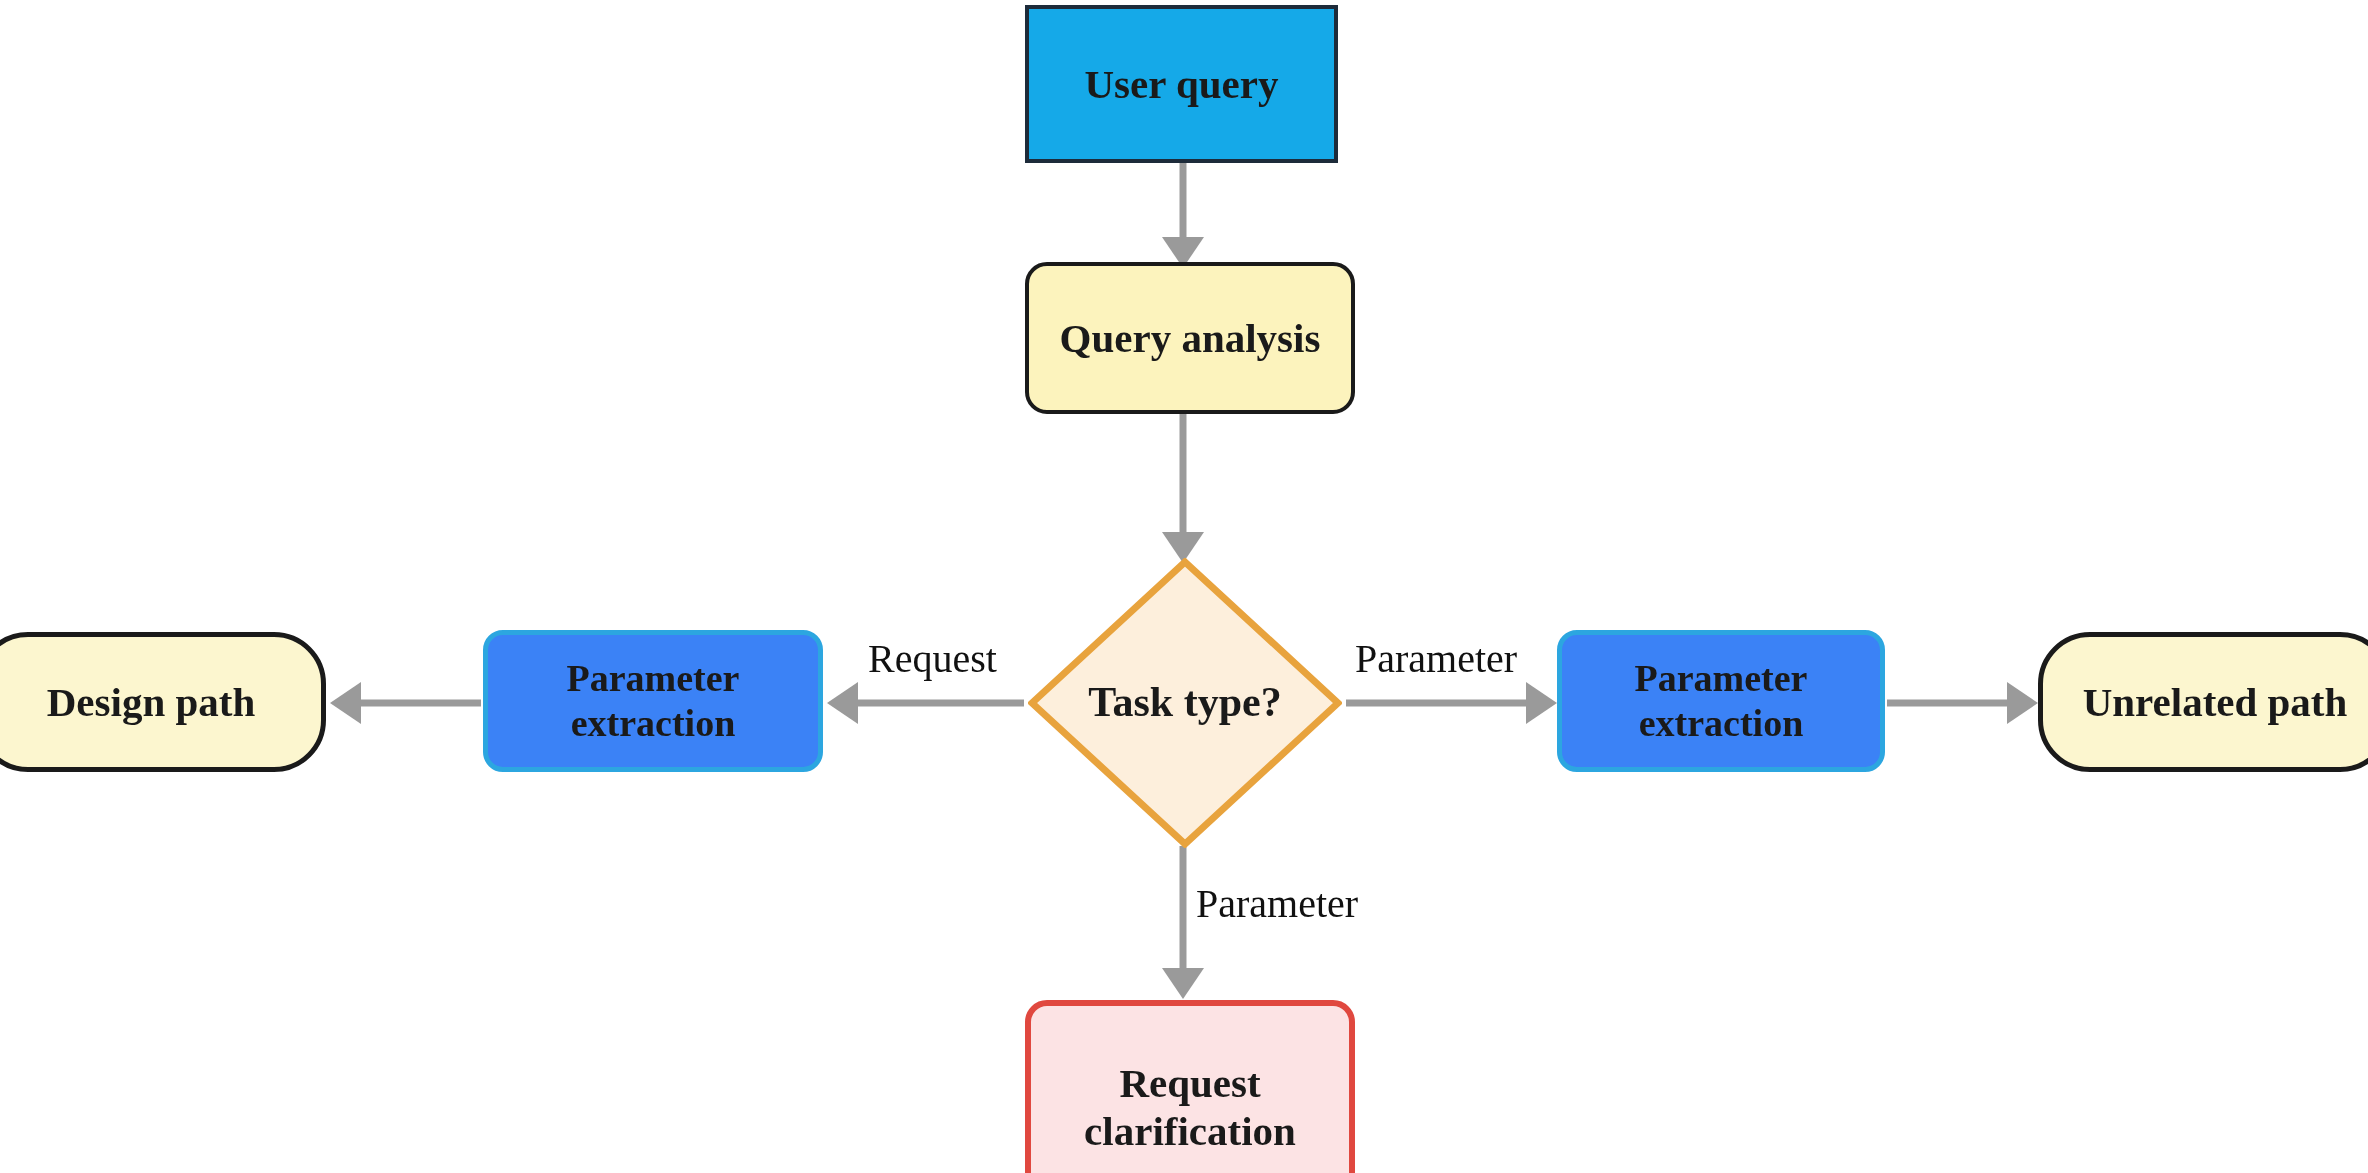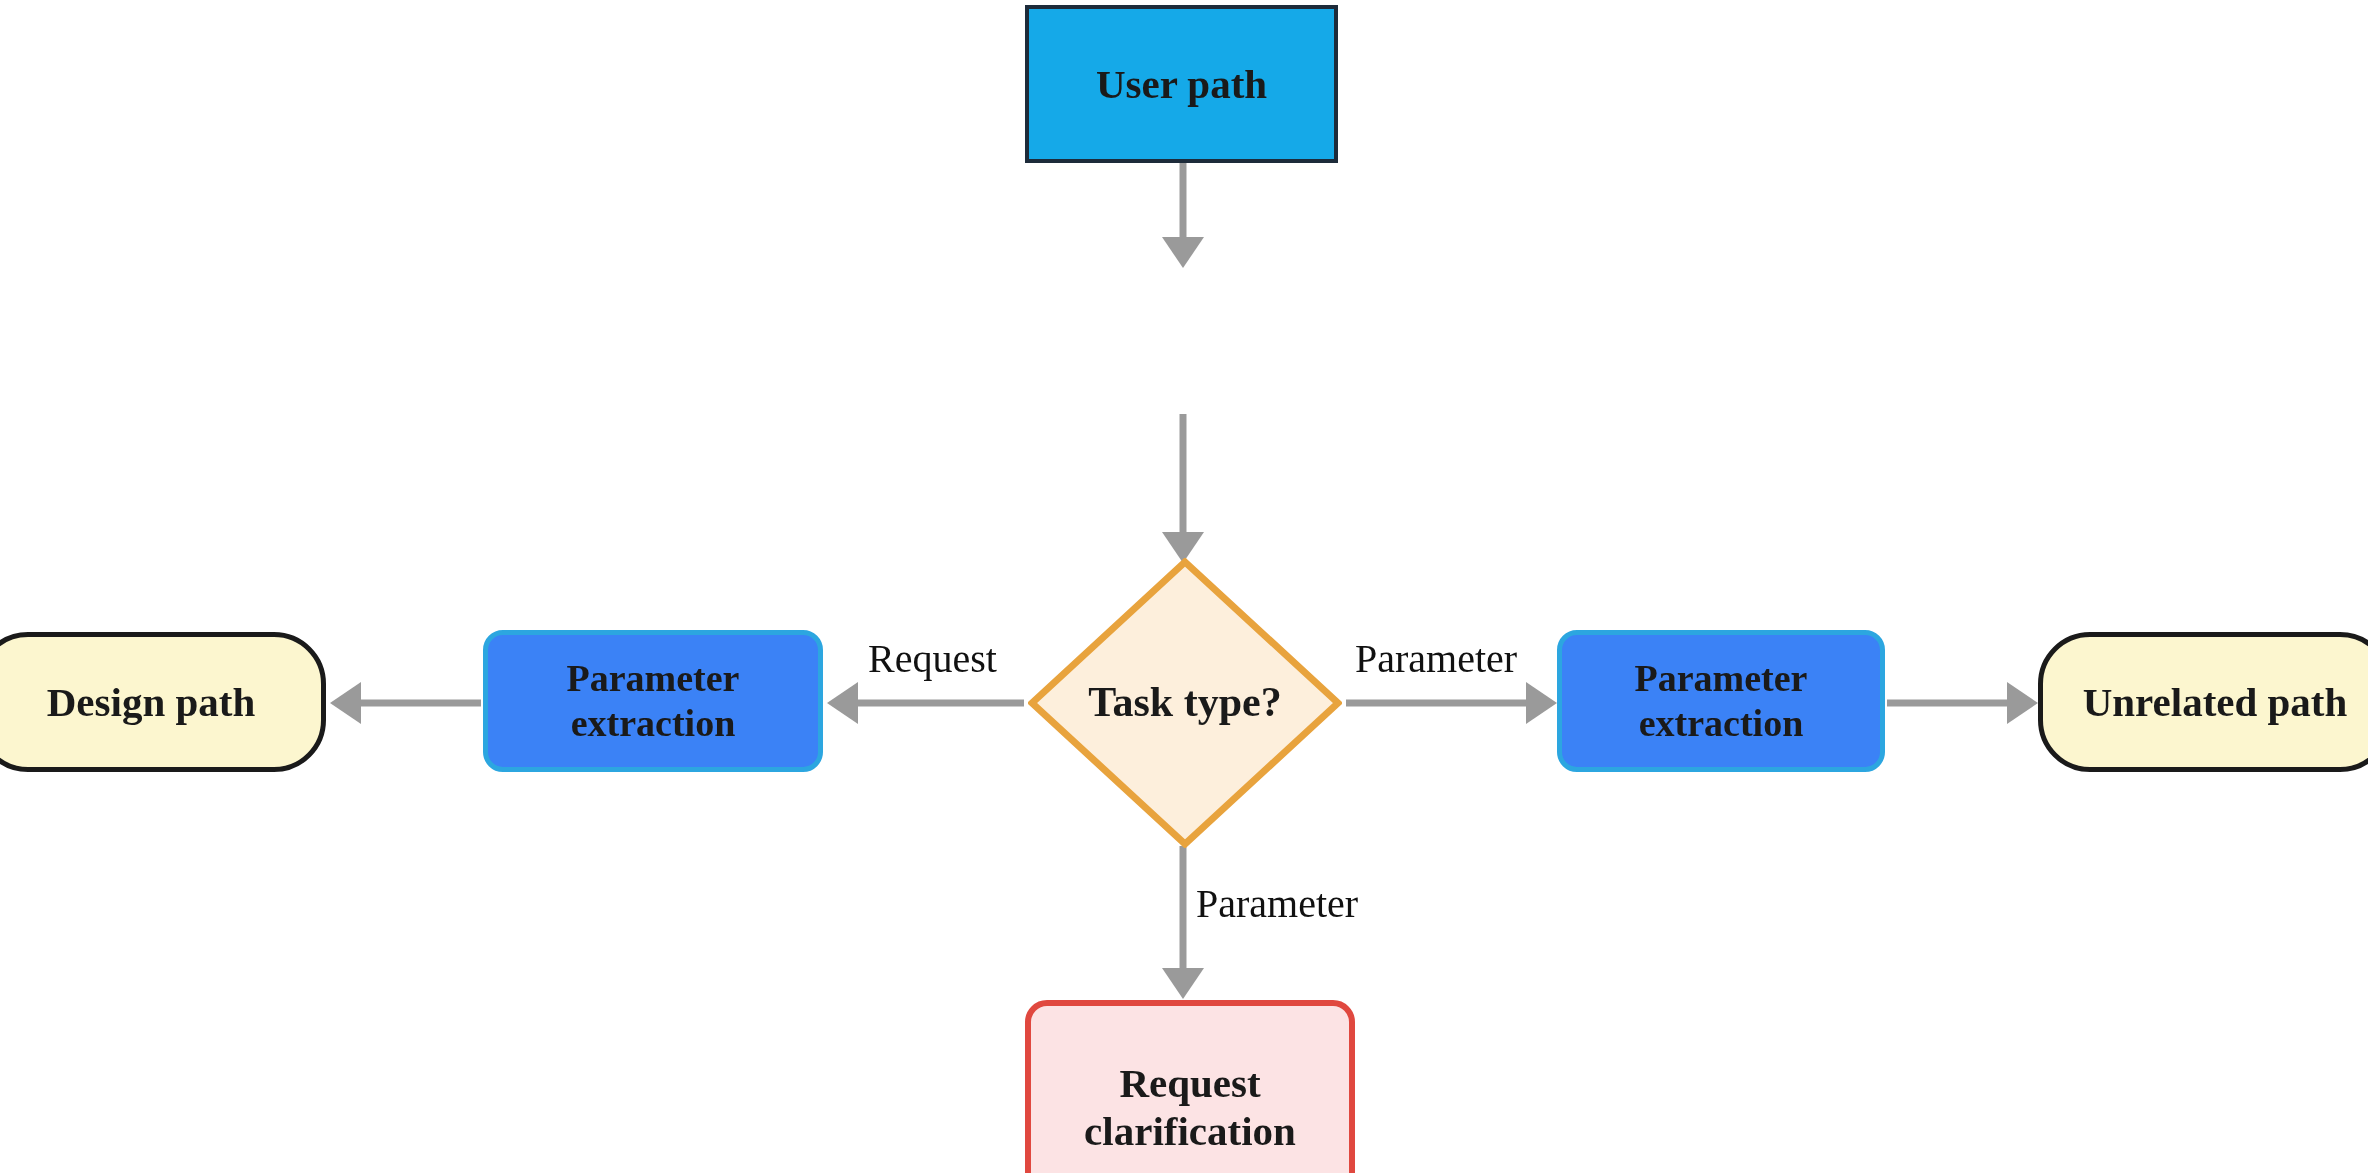--- a/index.html
+++ b/index.html
@@ -205,23 +205,26 @@
       <polygon points="2007,682 2007,724 2038,703" fill="#9a9a9a"></polygon>
     </g>
 
     <g>
       <line x1="1183" y1="846" x2="1183" y2="968" stroke="#9a9a9a" stroke-width="7"></line>
       <polygon points="1162,968 1204,968 1183,999" fill="#9a9a9a"></polygon>
     </g>
   </svg>
 
   <div class="node" id="node-user-query">
-    <span class="node-label">User path</span>
-  </div>
-
+    <span class="node-label">User query</span>
+  </div>
+
+  <div class="node" id="node-query-analysis">
+    <span class="node-label">Query analysis</span>
+  </div>
 
   <div class="node" id="node-task-type">
     <svg class="diamond-shape" viewBox="0 0 314 290" preserveAspectRatio="none" xmlns="http://www.w3.org/2000/svg">
       <polygon points="157,4 310,145 157,286 4,145" fill="#fdefdc" stroke="#e8a33d" stroke-width="7" stroke-linejoin="miter"></polygon>
     </svg>
     <span class="node-label">Task type?</span>
   </div>
 
   <div class="node param-box" id="node-param-left">
     <span class="node-label">Parameter

